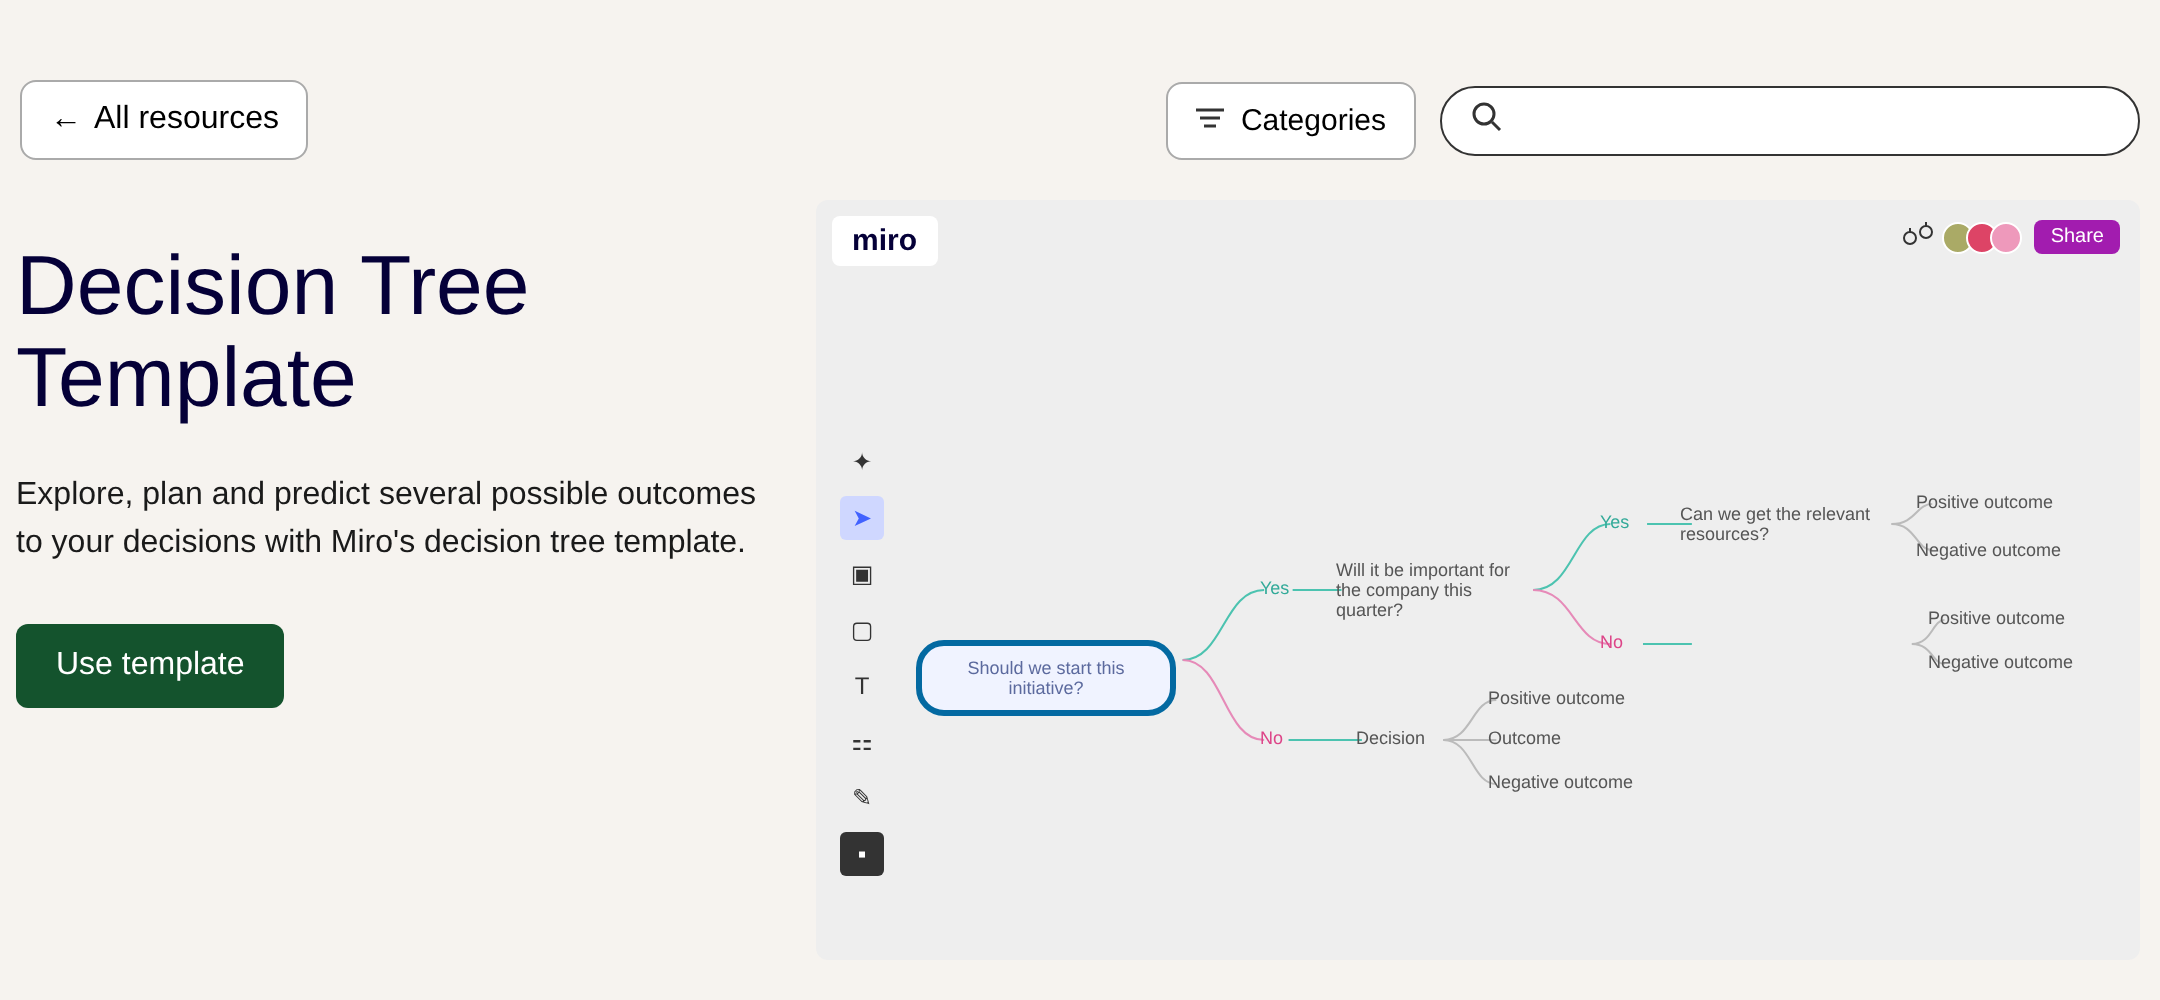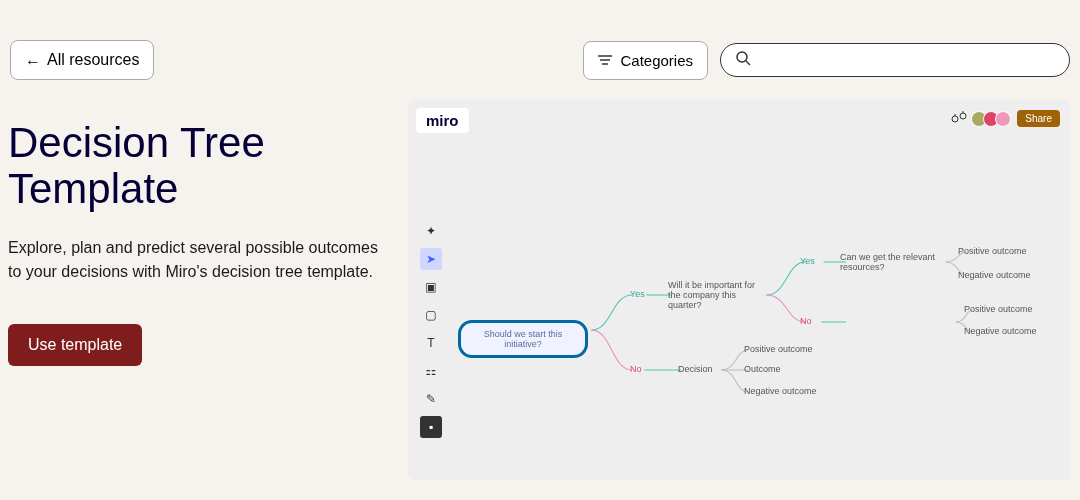--- a/index.html
+++ b/index.html
@@ -65,25 +65,25 @@
   .left { width: 370px; }
   .title {
     font-size: 42px;
     line-height: 1.1;
     font-weight: 500;
     margin: 20px 0 24px 0;
   }
   .desc {
     font-size: 16px;
     line-height: 1.5;
-    margin-bottom: 40px;
+    margin-bottom: 28px;
     color: #1a1a1a;
   }
   .use-btn {
-    background: #7f1d1d;
+    background: #14532d;
     color: #fff;
     border: none;
     border-radius: 6px;
     padding: 12px 20px;
     font-size: 16px;
     cursor: pointer;
   }
   .preview {
     position: relative;
     flex: 1;
@@ -117,21 +117,21 @@
   .avatar {
     width: 16px; height: 16px;
     border-radius: 50%;
     border: 1px solid #fff;
     margin-left: -4px;
   }
   .av1 { background: #aa6; }
   .av2 { background: #d46; }
   .av3 { background: #e9b; }
   .share-btn {
-    background: #a16207;
+    background: #a21caf;
     color: #fff;
     border: none;
     border-radius: 4px;
     padding: 3px 8px;
     font-size: 10px;
     cursor: pointer;
   }
   .tool-rail {
     position: absolute;
     left: 12px; top: 120px;

